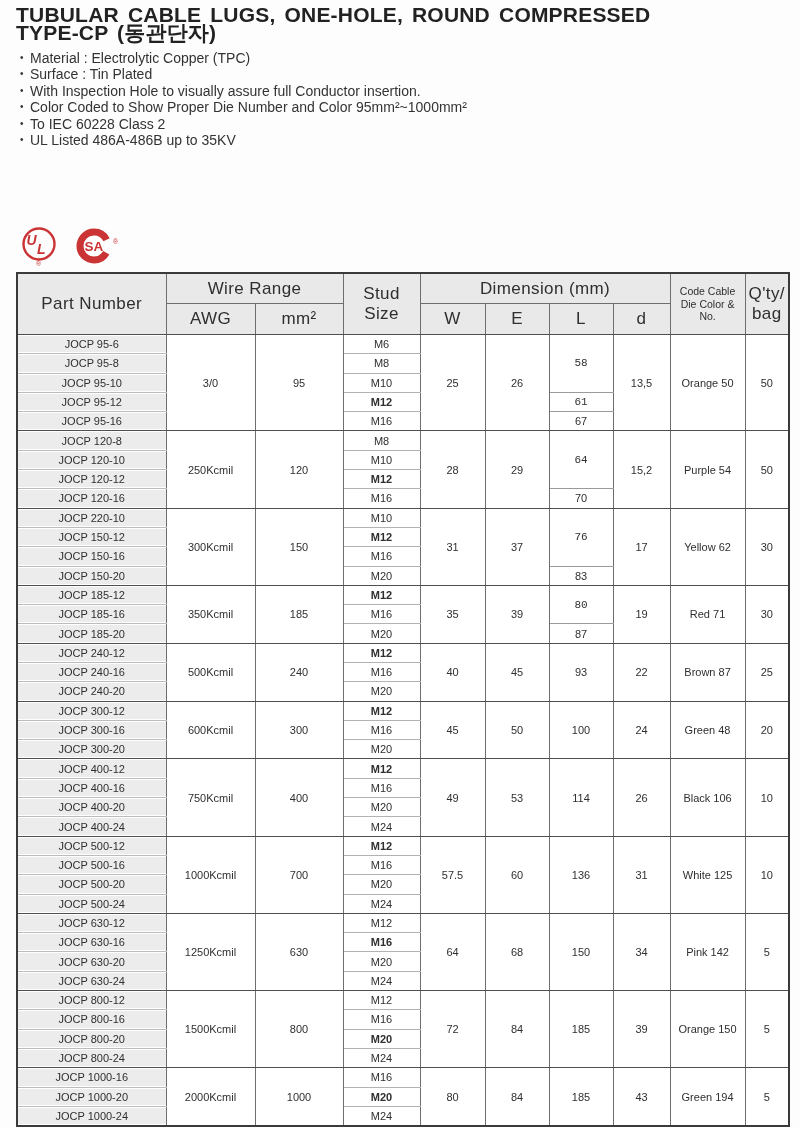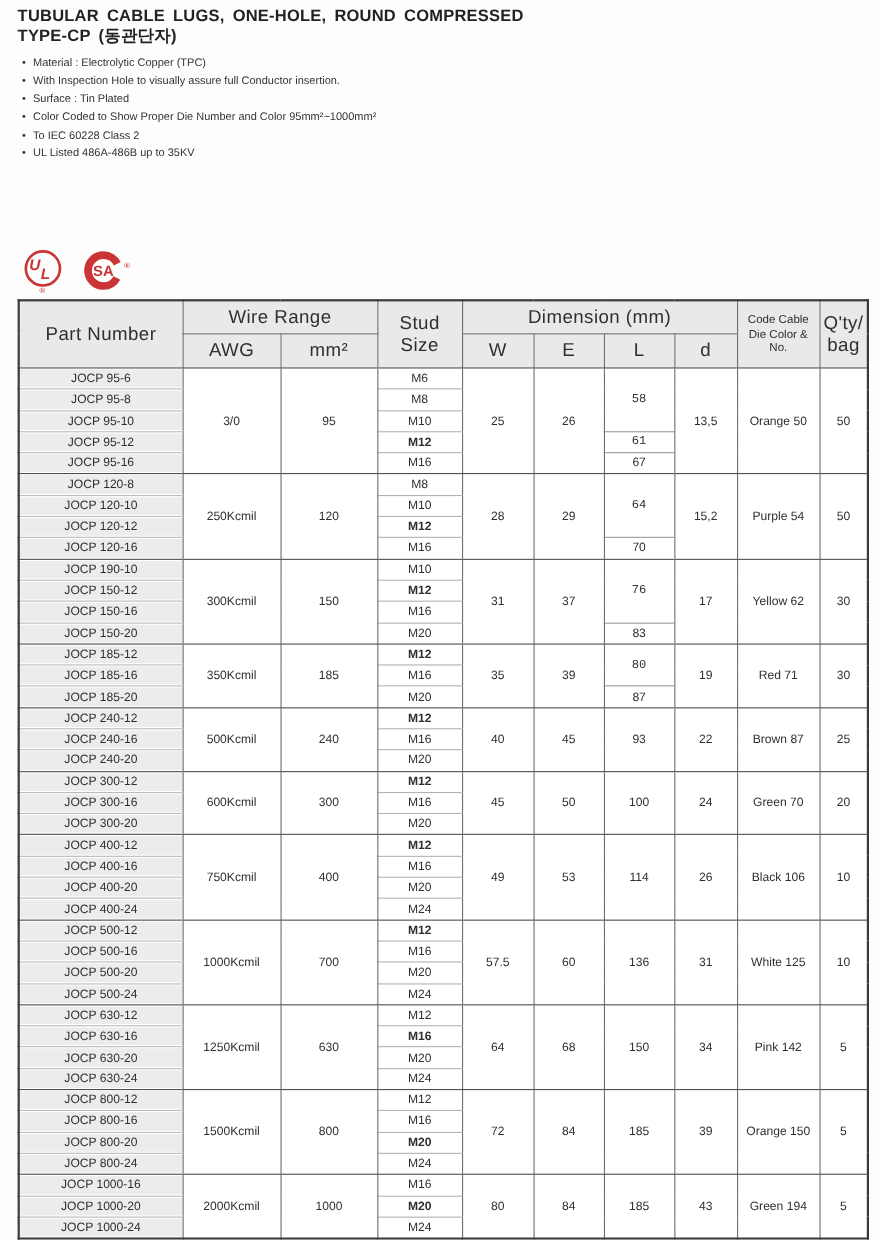--- a/index.html
+++ b/index.html
@@ -1,19 +1,19 @@
 <!DOCTYPE html>
 <html style="--logo-red: #cb3434; --header-bg: #e9e9e9; --part-bg: #ececec;"><head>
 <meta charset="utf-8">
 <style>
   html,body{margin:0;padding:0;}
   body{width:800px;height:1127px;background:#fdfdfd;font-family:"Liberation Sans",sans-serif;color:#2f2f2f;overflow:hidden;}
   .page{padding:6px 14px 0 16px;}
-  .title{font-size:15px;font-weight:700;line-height:17.5px;margin:0;color:#222;letter-spacing:0.2px;word-spacing:3px;}
-  ul.bullets{list-style:none;margin:9px 0 0 2px;padding:0;font-size:10px;line-height:16.4px;color:#333;}
+  .title{font-size:21px;font-weight:700;line-height:17.5px;margin:0;color:#222;letter-spacing:0.2px;word-spacing:3px;}
+  ul.bullets{list-style:none;margin:9px 0 0 2px;padding:0;font-size:14px;line-height:16.4px;color:#333;}
   ul.bullets li{padding-left:12px;position:relative;}
   ul.bullets li::before{content:"•";position:absolute;left:2px;top:0;font-size:10px;color:#333;}
   .logos{margin:78px 0 0 4px;display:flex;gap:16px;align-items:flex-end;height:42px;}
   .logos svg text{fill:var(--logo-red);}
   .logos svg .ring{stroke:var(--logo-red);}
   table.spec{border-collapse:collapse;table-layout:fixed;width:772px;border:2px solid #3a3a3a;margin-top:4px;}
   th,td{padding:0;text-align:center;vertical-align:middle;overflow:hidden;}
   thead th{background:var(--header-bg);font-weight:400;font-size:17px;color:#2f2f2f;
            border-right:1px solid #6e6e6e;border-bottom:1px solid #6e6e6e;letter-spacing:0.4px;}
   thead tr.h1{height:30px;}
@@ -33,22 +33,22 @@
 
 <div class="page">
 
   <h1 class="title">
     <span>TUBULAR CABLE LUGS, ONE-HOLE, ROUND COMPRESSED</span><br>
     <span>TYPE-CP (동관단자)</span>
   </h1>
 
   <ul class="bullets">
       <li>Material : Electrolytic Copper (TPC)</li>
+      <li>Surface : Tin Plated</li>
       <li>With Inspection Hole to visually assure full Conductor insertion.</li>
-      <li>Surface : Tin Plated</li>
       <li>Color Coded to Show Proper Die Number and Color 95mm²~1000mm²</li>
       <li>To IEC 60228 Class 2</li>
       <li>UL Listed 486A-486B up to 35KV</li>
     </ul>
 
   <div class="logos">
     <svg width="38" height="42" viewBox="0 0 38 42">
       <circle class="ring" cx="19" cy="18" r="15.5" fill="none" stroke-width="2.4"></circle>
       <text x="6.5" y="19" font-size="14" font-style="italic" font-weight="bold">U</text>
       <text x="17" y="28" font-size="14" font-style="italic" font-weight="bold">L</text>
@@ -149,21 +149,21 @@
         <tr>
           <td class="part">JOCP 120-12</td>
           <td class="stud bold">M12</td>
         </tr>
         <tr class="group-end">
           <td class="part">JOCP 120-16</td>
           <td class="stud">M16</td>
           <td class="merged">70</td>
         </tr>
         <tr>
-          <td class="part">JOCP 190-10</td>
+          <td class="part">JOCP 220-10</td>
           <td class="merged" rowspan="4">300Kcmil</td>
           <td class="merged" rowspan="4">150</td>
           <td class="stud">M10</td>
           <td class="merged" rowspan="4">31</td>
           <td class="merged" rowspan="4">37</td>
           <td class="lmid" rowspan="3">76</td>
           <td class="merged" rowspan="4">17</td>
           <td class="merged" rowspan="4">Yellow 62</td>
           <td class="merged" rowspan="4">30</td>
         </tr>
@@ -223,21 +223,21 @@
         </tr>
         <tr>
           <td class="part">JOCP 300-12</td>
           <td class="merged" rowspan="3">600Kcmil</td>
           <td class="merged" rowspan="3">300</td>
           <td class="stud bold">M12</td>
           <td class="merged" rowspan="3">45</td>
           <td class="merged" rowspan="3">50</td>
           <td class="merged" rowspan="3">100</td>
           <td class="merged" rowspan="3">24</td>
-          <td class="merged" rowspan="3">Green 70</td>
+          <td class="merged" rowspan="3">Green 48</td>
           <td class="merged" rowspan="3">20</td>
         </tr>
         <tr>
           <td class="part">JOCP 300-16</td>
           <td class="stud">M16</td>
         </tr>
         <tr class="group-end">
           <td class="part">JOCP 300-20</td>
           <td class="stud">M20</td>
         </tr>

